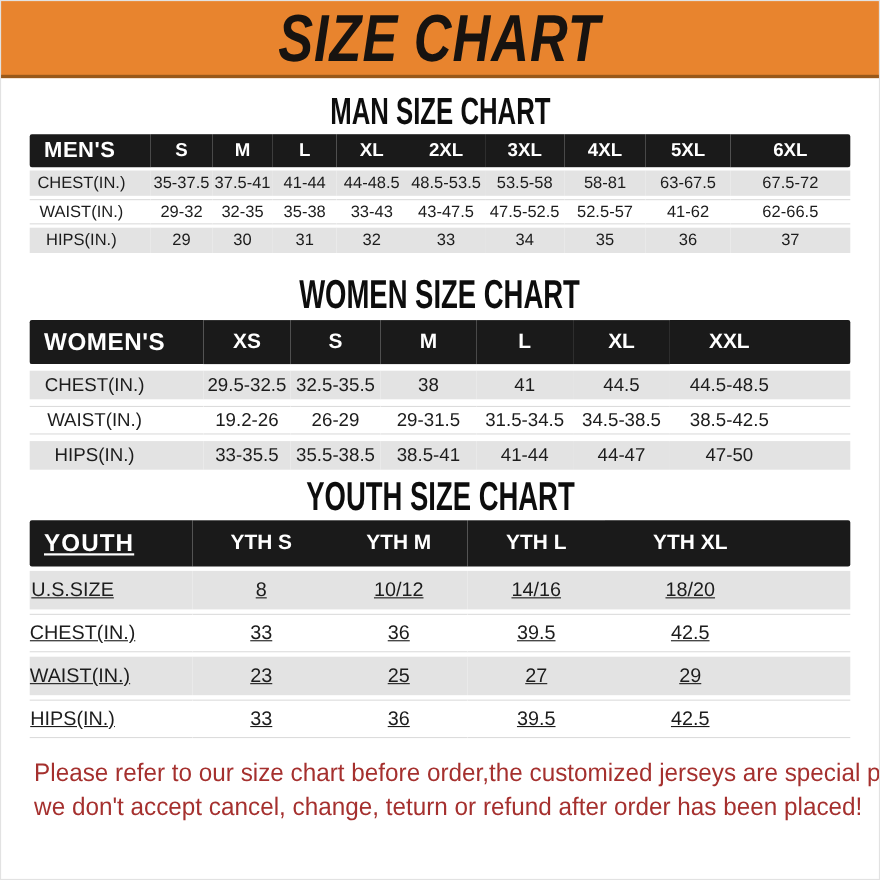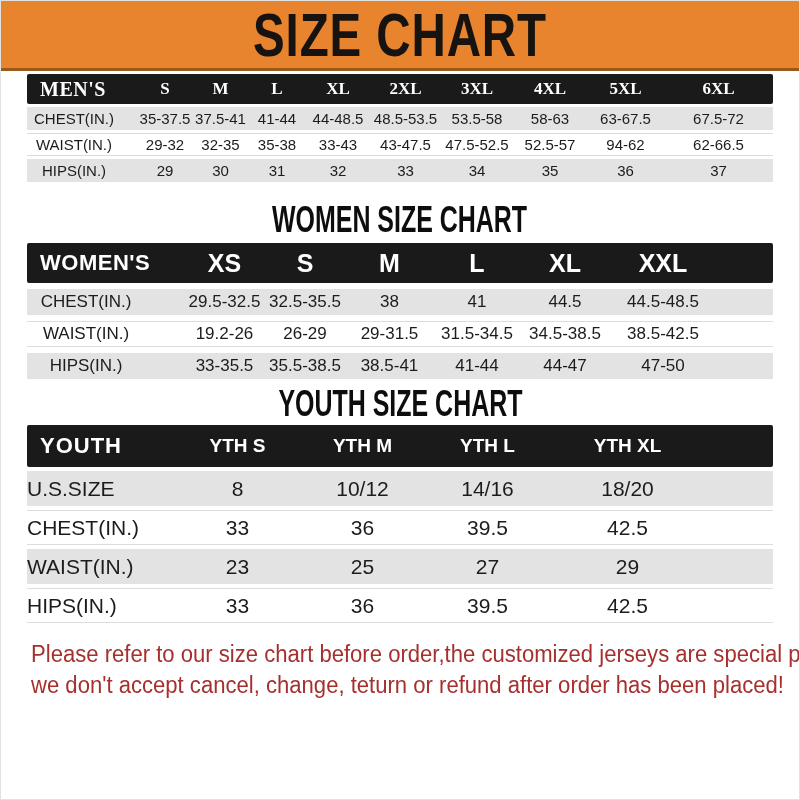--- a/index.html
+++ b/index.html
@@ -6,20 +6,21 @@
   html, body { width: 800px; background: #ffffff; font-family: "Liberation Sans", sans-serif; }
   .page {
     position: relative; width: 800px; height: 800px; overflow: hidden;
     background: #ffffff; border: 1px solid #e2e2e2;
   }
 
   
   .banner {
     height: 70px; display: flex; align-items: center; justify-content: center;
     border-bottom: 3px solid #99591a;
+    font-style: italic;
   }
   .banner-title {
     display: inline-block; font-size: 54px; font-weight: 900; line-height: 1;
     letter-spacing: 1px; transform: scale(0.88, 1.12); color: #171310;
   }
 
   
   .section-heading { text-align: center; }
   .section-heading > span {
     display: inline-block; font-weight: 900; color: #0d0d0d;
@@ -48,57 +49,57 @@
   }
   table.size-table thead th:last-child { border-radius: 0 2px 2px 0; }
   table.size-table tbody tr:nth-child(odd) td { background: #e3e3e3; }
   table.size-table tbody tr:nth-child(even) td {
     background: #ffffff; border-top: 1px solid #dcdcdc; border-bottom: 1px solid #dcdcdc;
   }
   table.size-table td { color: #1c1c1c; }
 
   
   .men { border-spacing: 0 3px; margin-top: 16px; }
-  .men thead th { height: 30px; font-size: 17px; font-family: Liberation Serif, serif; }
+  .men thead th { height: 30px; font-size: 17px; }
   .men thead th:first-child { font-size: 20px; letter-spacing: .5px; }
   .men td { height: 23px; font-size: 15px; }
   .men th:nth-child(1)  { width: 110px; }
   .men th:nth-child(2)  { width: 56px; }
   .men th:nth-child(3)  { width: 55px; }
   .men th:nth-child(4)  { width: 58px; }
   .men th:nth-child(5)  { width: 64px; }
   .men th:nth-child(6)  { width: 71px; }
   .men th:nth-child(7)  { width: 72px; }
   .men th:nth-child(8)  { width: 74px; }
   .men th:nth-child(9)  { width: 77px; }
   .men th:nth-child(10) { width: 109px; }
   .men th:last-child, .men td:last-child { }
   .men td:first-child { padding-right: 16px; }
 
   
   .women { border-spacing: 0 6px; margin-top: 16px; }
-  .women thead th { height: 40px; font-size: 25px; }
+  .women thead th { height: 40px; font-size: 19px; }
   .women thead th:first-child { font-size: 22px; letter-spacing: .5px; margin-top: 35px; }
   .women td { height: 26px; font-size: 17px; }
   .women th:nth-child(1) { width: 158px; }
   .women th:nth-child(2) { width: 79px; }
   .women th:nth-child(3) { width: 82px; }
   .women th:nth-child(4) { width: 87px; }
   .women th:nth-child(5) { width: 88px; }
   .women th:nth-child(6) { width: 88px; }
   .women th:nth-child(7) { width: 164px; text-align: center; }
   .women th:last-child, .women td:last-child { padding-right: 56px; }
   .women td:first-child { padding-right: 40px; }
 
   
   .youth { border-spacing: 0 4px; margin-top: 12px; }
   .youth thead th { height: 42px; font-size: 19px; }
   .youth thead th:first-child { font-size: 22px; letter-spacing: 1px; }
-  .youth td { height: 35px; font-size: 21px; }
-  .youth th:nth-child(1) { width: 148px; }
+  .youth td { height: 35px; font-size: 18px; text-decoration: underline; }
+  .youth th:nth-child(1) { width: 148px; text-decoration: underline; }
   .youth th:nth-child(2) { width: 125px; }
   .youth th:nth-child(3) { width: 125px; }
   .youth th:nth-child(4) { width: 125px; }
   .youth th:nth-child(5) { width: 223px; }
   .youth th:last-child, .youth td:last-child { padding-right: 68px; }
   .youth td:first-child { padding-right: 70px; }
 
   
   .footer-note { margin-top: 12px; padding-left: 30px; }
   .footer-note p {
@@ -109,20 +110,23 @@
 </head>
 <body>
 
 <div class="page">
 
   <header class="banner" style="background: rgb(232, 132, 46);">
     <span class="banner-title" style="color: rgb(23, 19, 16);">SIZE CHART</span>
   </header>
 
   <section>
+    <h2 class="section-heading heading-men">
+      <span>MAN SIZE CHART</span>
+    </h2>
     <table class="size-table men">
         <thead>
           <tr>
             <th>MEN'S</th>
             <th>S</th>
             <th>M</th>
             <th>L</th>
             <th>XL</th>
             <th>2XL</th>
             <th>3XL</th>
@@ -133,34 +137,34 @@
         </thead>
         <tbody>
           <tr>
             <td>CHEST(IN.)</td>
             <td>35-37.5</td>
             <td>37.5-41</td>
             <td>41-44</td>
             <td>44-48.5</td>
             <td>48.5-53.5</td>
             <td>53.5-58</td>
-            <td>58-63</td>
+            <td>58-81</td>
             <td>63-67.5</td>
             <td>67.5-72</td>
           </tr>
           <tr>
             <td>WAIST(IN.)</td>
             <td>29-32</td>
             <td>32-35</td>
             <td>35-38</td>
             <td>33-43</td>
             <td>43-47.5</td>
             <td>47.5-52.5</td>
             <td>52.5-57</td>
-            <td>94-62</td>
+            <td>41-62</td>
             <td>62-66.5</td>
           </tr>
           <tr>
             <td>HIPS(IN.)</td>
             <td>29</td>
             <td>30</td>
             <td>31</td>
             <td>32</td>
             <td>33</td>
             <td>34</td>

